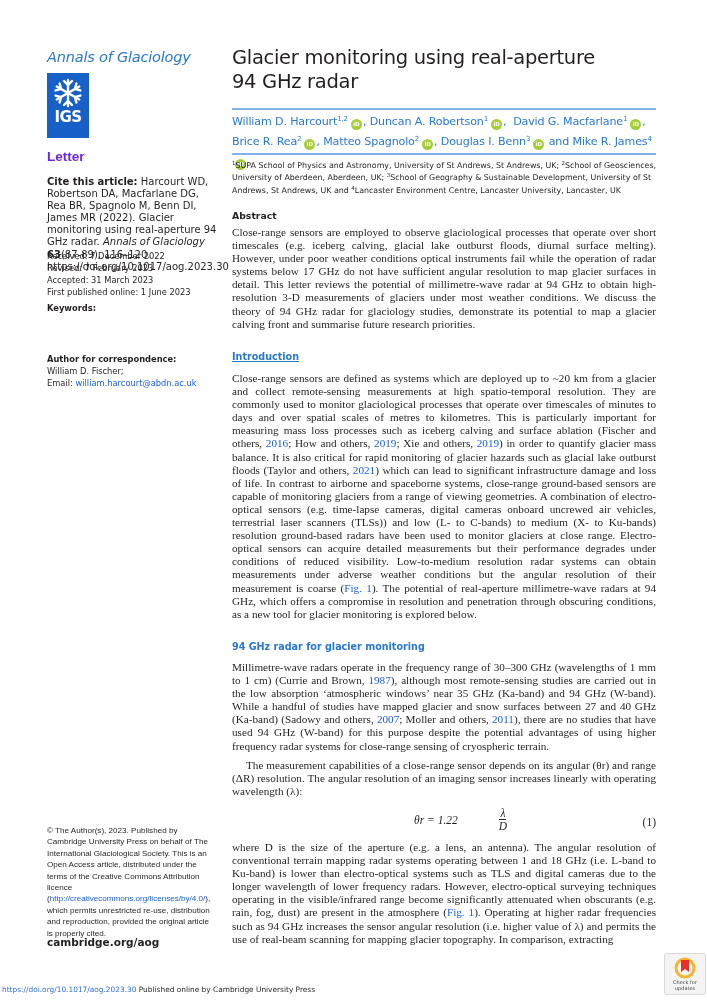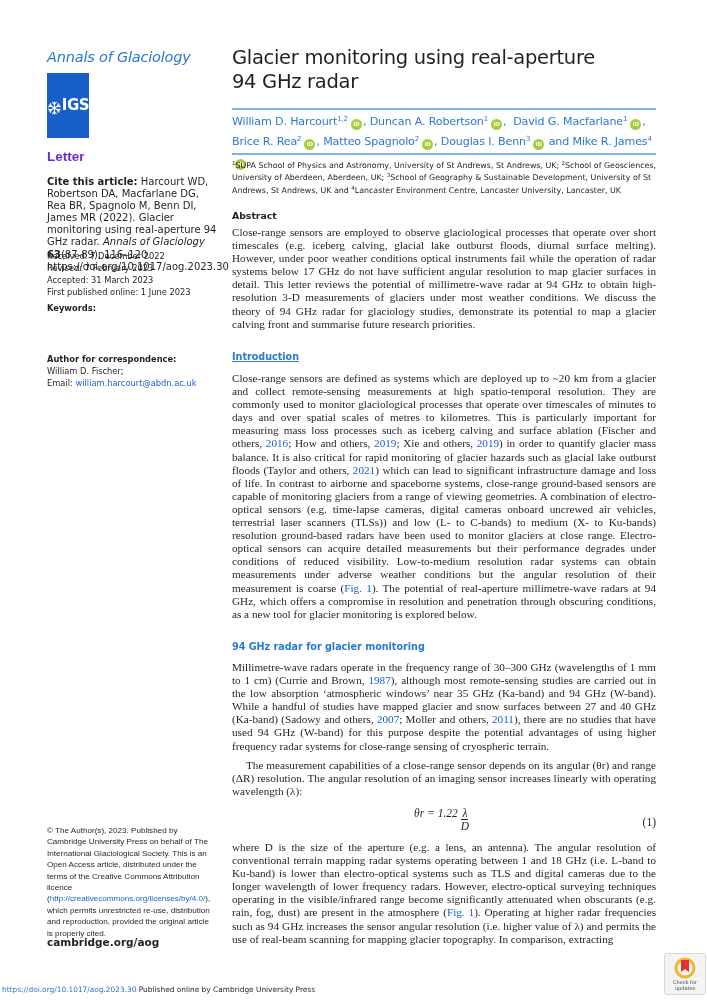--- a/index.html
+++ b/index.html
@@ -1,19 +1,19 @@
 <!DOCTYPE html>
 <html><head>
 <meta charset="utf-8">
 <style>
   html, body { margin:0; padding:0; background:#ffffff; }
   body { width:707px; height:1000px; position:relative; overflow:hidden; color:#231f20; }
   a, .link { color:#1a5fd6; text-decoration:none; }
   #journal-name { position:absolute; left:47px; top:49px; font-size:14.5px; font-style:italic; color:#2a79d1; font-family:"DejaVu Sans", sans-serif; letter-spacing:-0.2px; }
-  #igs-logo { position:absolute; left:47px; top:73px; width:42px; height:65px; background:#1660c8; display:flex; flex-direction:row; align-items:center; justify-content:flex-start; }
+  #igs-logo { position:absolute; left:47px; top:73px; width:42px; height:65px; background:#1660c8; display:flex; flex-direction:column; align-items:center; justify-content:flex-start; }
   #igs-logo svg { margin-top:4px; }
   #igs-logo .igs-text { color:#fff; font-family:"DejaVu Sans", sans-serif; font-size:15px; font-weight:bold; letter-spacing:-0.5px; margin-top:-1px; }
   #article-type { position:absolute; left:47px; top:149px; font-size:13.5px; font-weight:bold; color:#6d28d9; font-family:Liberation Sans, sans-serif;text-align:center; }
   #cite { position:absolute; left:47px; top:176px; width:170px; font-size:10px; line-height:12.1px; font-family:"DejaVu Sans", sans-serif; color:#231f20; }
   #dates { position:absolute; left:47px; top:250px; width:175px; font-size:8.3px; line-height:12px; font-family:"DejaVu Sans", sans-serif; }
   #keywords { position:absolute; left:47px; top:303px; width:175px; font-size:8.3px; line-height:11.9px; font-family:"DejaVu Sans", sans-serif; }
   #correspondence { position:absolute; left:47px; top:354px; width:180px; font-size:8.3px; line-height:11.9px; font-family:"DejaVu Sans", sans-serif; }
   .bold { font-weight:bold; }
   #license { position:absolute; left:47px; top:805px; width:170px; font-size:8.1px; line-height:11.4px; font-family:Liberation Sans, sans-serif;margin-top:20px; }
   #site-link { position:absolute; left:47px; top:936px; font-size:10.5px; font-weight:bold; font-family:"DejaVu Sans", sans-serif; }
@@ -32,21 +32,21 @@
   #abstract-heading { position:absolute; left:232px; top:210px; font-family:"DejaVu Sans", sans-serif; font-size:9.3px; font-weight:bold; }
   .para { position:absolute; left:232px; width:424px; font-family:"Liberation Serif", serif; font-size:11.2px; line-height:13.1px; text-align:justify; }
   #abstract-text { top:226px; }
   .section-heading { position:absolute; left:232px; font-family:"DejaVu Sans", sans-serif; font-size:9.6px; font-weight:bold; color:#2a79d1; }
   #intro-heading { top:351px;text-decoration:underline; }
   #intro-text { top:372px; }
   #radar-heading { top:641px; }
   #radar-text-1 { top:661px; }
   #radar-text-2 { top:759px; text-indent:14px; }
   #equation { position:absolute; left:232px; top:803px; width:424px; height:32px; font-family:"Liberation Serif", serif; font-size:11.5px; }
-  #equation .eq-body { position:absolute; left:182px; top:4px; display:flex; align-items:flex-start; }
+  #equation .eq-body { position:absolute; left:182px; top:4px; display:flex; align-items:center;gap:38px; }
   #equation .frac { display:inline-flex; flex-direction:column; align-items:center; margin-left:3px; font-style:italic; }
   #equation .frac .num { border-bottom:1px solid #231f20; padding:0 1px; line-height:12px; }
   #equation .frac .den { line-height:12px; }
   #equation .eq-num { position:absolute; right:0; top:13px; }
   #radar-text-3 { top:841px; }
 
   #crossmark { position:absolute; left:664px; top:953px; width:40px; height:40px; border:1px solid #d8d8d8; border-radius:3px; background:#f4f4f4; display:flex; flex-direction:column; align-items:center; }
   #crossmark .cm-text { font-family:"DejaVu Sans", sans-serif; font-size:5px; line-height:5.6px; color:#444; text-align:center; margin-top:1px; }
 </style>
 </head>

